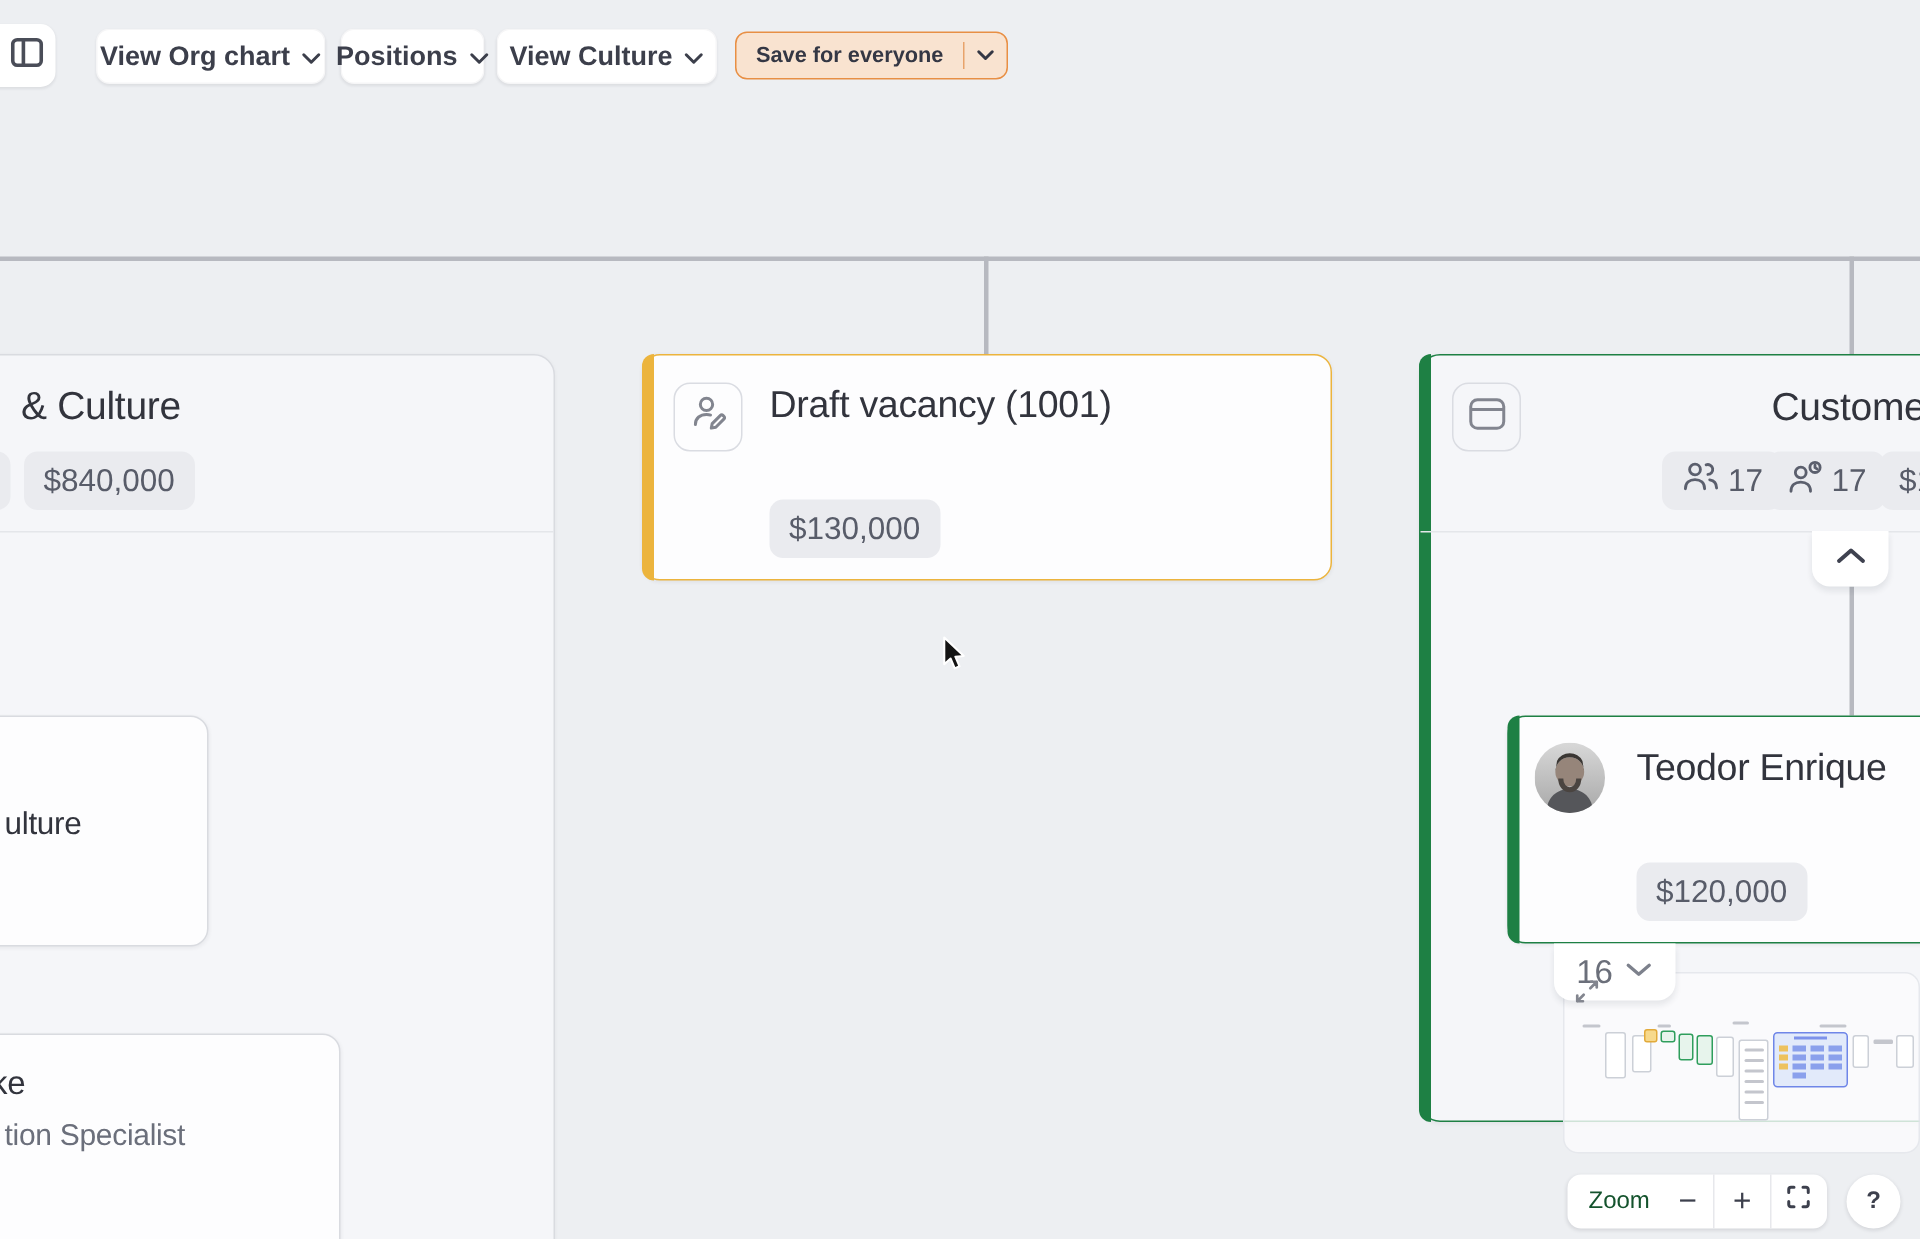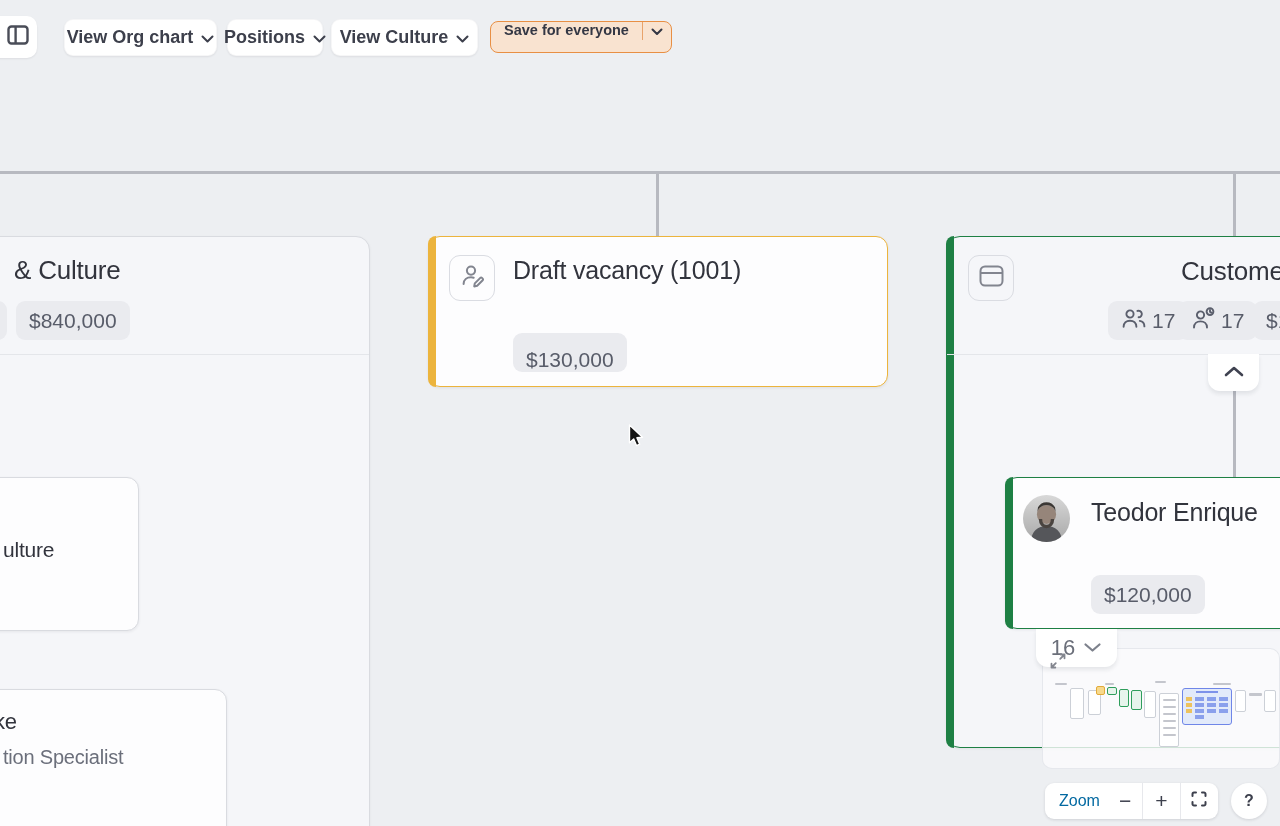--- a/index.html
+++ b/index.html
@@ -22,21 +22,21 @@
   }
   .sidebar-btn {
     position:absolute; left:-12px; top:16px; width:49px; height:42px;
     background:#ffffff; border-radius:10px;
     box-shadow:0 1px 2px rgba(25,28,40,0.08);
     display:flex; align-items:center; justify-content:flex-end; padding-right:8px;
   }
   .save-btn {
     position:absolute; left:490px; top:21px; height:32px;
     background:#f9e3d0; border:1.5px solid #e88f44; border-radius:8px;
-    display:flex; align-items:flex-start; overflow:hidden;
+    display:flex; align-items:center; overflow:hidden;
   }
   .save-main { display:flex; align-items:center; padding:0 13px; font-size:14.5px; font-weight:600; color:#343744; }
   .save-caret { display:flex; align-items:center; justify-content:center; width:29px; border-left:1.5px solid #e8a36b; }
 
   
   .hline { position:absolute; left:0; top:171px; width:1280px; height:3px; background:#b7b9c0; }
   .vline { position:absolute; width:3px; background:#b7b9c0; }
 
   
   .container-node {
@@ -82,21 +82,21 @@
   .mm { position:absolute; }
   .mm-card { background:#ffffff; border:1px solid #ccd0d7; border-radius:2px; }
   .mm-dash { background:#c4c6cd; border-radius:1px; }
 
   
   .zoombar {
     position:absolute; left:1045px; top:783px; width:173px; height:36px;
     background:#ffffff; border-radius:9px; box-shadow:0 1px 3px rgba(25,28,40,0.14);
     display:flex; align-items:center; z-index:8;
   }
-  .zoombar .zlabel { padding:0 8px 0 14px; font-size:16px; color:#0369a1; }
+  .zoombar .zlabel { padding:0 8px 0 14px; font-size:16px; color:#14532d; }
   .zbtn { width:35px; height:100%; display:flex; align-items:center; justify-content:center; font-size:21px; color:#3d404d; }
   .zsep { width:1px; height:36px; background:#e7e8ec; }
   .helpbtn {
     position:absolute; left:1231px; top:783px; width:36px; height:36px;
     background:#ffffff; border-radius:50%; box-shadow:0 1px 3px rgba(25,28,40,0.14);
     display:flex; align-items:center; justify-content:center;
     font-size:16px; font-weight:600; color:#3d404d; z-index:8;
   }
 </style>
 </head>
@@ -168,21 +168,21 @@
   <div class="iconbox" style="left:20px; top:18px;">
     <span>
       <svg width="27" height="27" viewBox="0 0 27 27" fill="none" stroke="#82858f" stroke-width="2" stroke-linecap="round" stroke-linejoin="round">
         <circle cx="12" cy="7.6" r="4.1"></circle>
         <path d="M4.6 21 c0-4.4 3.3-6.7 7.4-6.7 c1 0 1.9 .1 2.7 .4"></path>
         <path d="M15.2 23.4 l.6-3 l5.5-5.5 a1.15 1.15 0 0 1 1.65 0 l.75 .75 a1.15 1.15 0 0 1 0 1.65 l-5.5 5.5 z"></path>
       </svg>
     </span>
   </div>
   <div class="node-title" style="left:84px; top:19px;">Draft vacancy (1001)</div>
-  <div class="pill" style="left:84px; top:96px;align-items:flex-end;">
+  <div class="pill" style="left:84px; top:96px;">
     <span>$130,000</span>
   </div>
 </div>
 
 <div class="container-node" style="left:946px; top:236px; width:360px; height:512px; border:1.5px solid #1e8044; z-index:1;">
   <div class="stripe stripe-g" style="border-radius:13px 0 0 13px;"></div>
   <div class="iconbox" style="left:21px; top:18px;">
     <span>
       <svg width="27" height="26" viewBox="0 0 27 26" fill="none" stroke="#82858f" stroke-width="2" stroke-linejoin="round">
         <rect x="2.5" y="3.5" width="22" height="19" rx="4.5"></rect>

